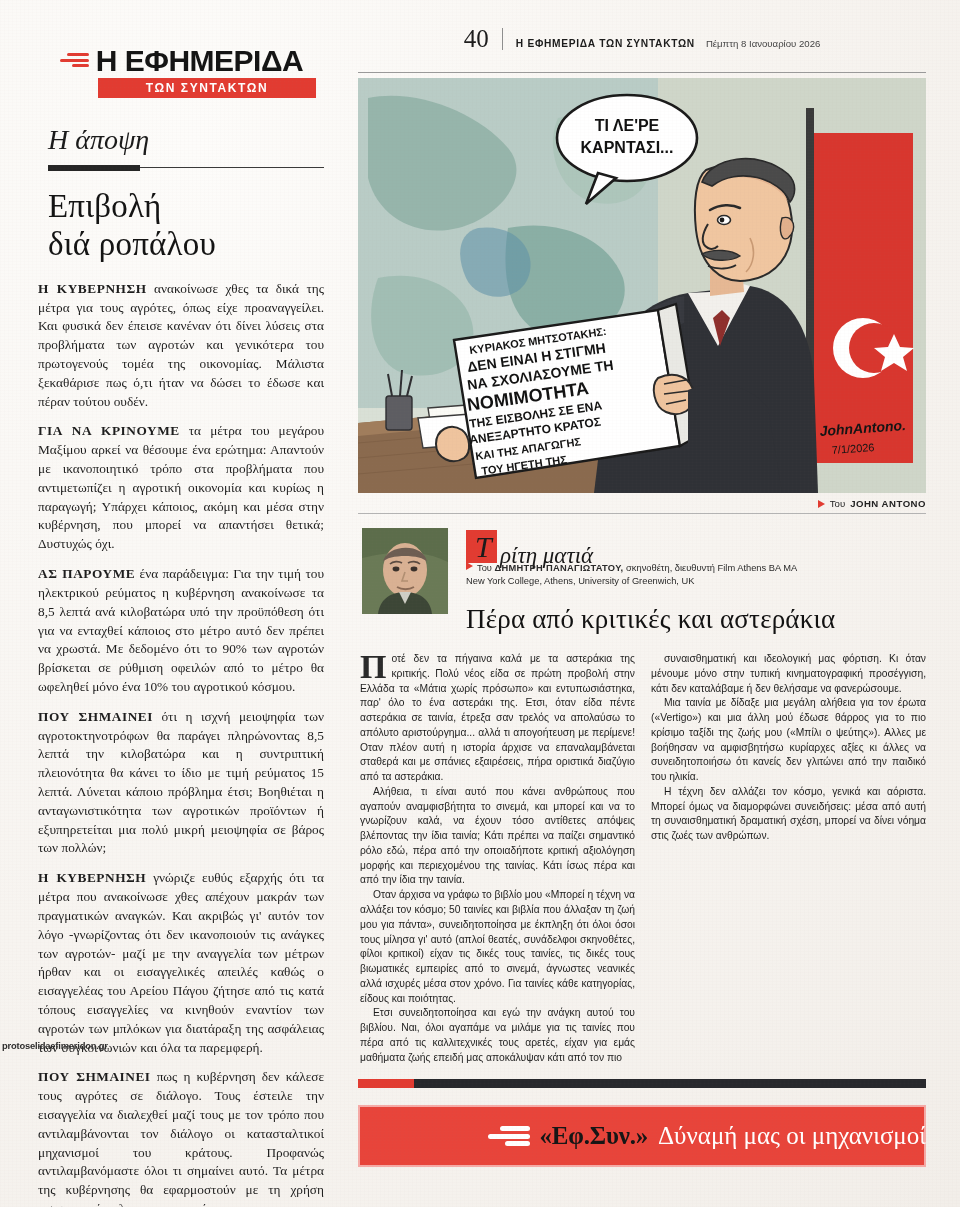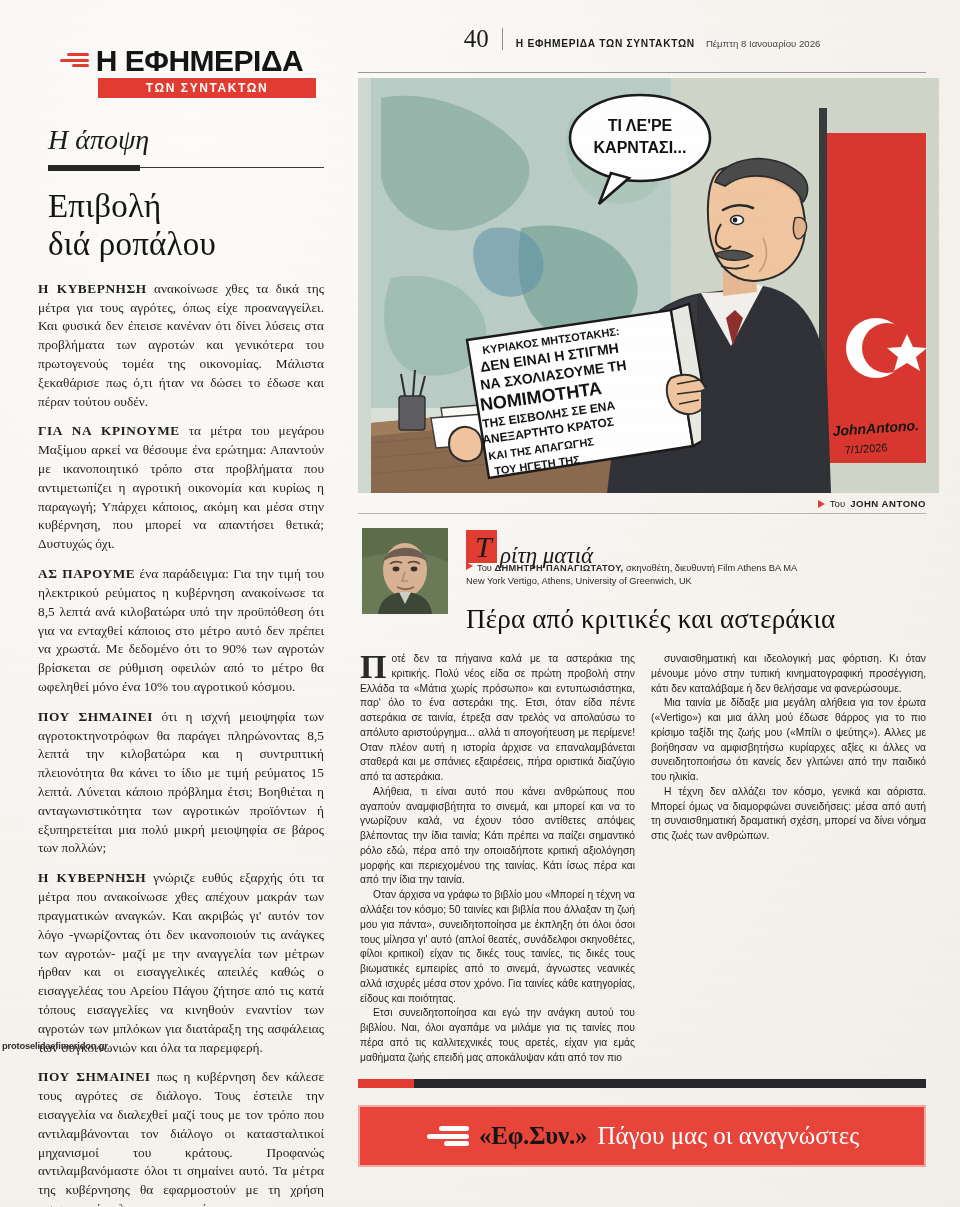--- a/index.html
+++ b/index.html
@@ -177,21 +177,20 @@
 
   
   .cartoon {
     position: absolute;
     left: 358px;
     top: 78px;
     width: 568px;
     height: 415px;
     overflow: hidden;
     background: #cfd9d2;
-    padding-left: 13px;
   }
   .cartoon svg { display: block; }
   .cartoon-credit {
     position: absolute;
     left: 358px;
     top: 498px;
     width: 568px;
     display: flex;
     align-items: center;
     justify-content: flex-end;
@@ -328,21 +327,21 @@
   .band .dark { flex: 1; background: #27282c; }
   .promo {
     position: absolute;
     left: 358px;
     top: 1105px;
     width: 568px;
     height: 62px;
     background: #e8443a;
     display: flex;
     align-items: center;
-    justify-content: center;
+    justify-content: flex-end;
     gap: 10px;
     box-shadow: inset 0 0 0 2px rgba(255,255,255,.55);
   }
   .promo-swoosh {
     width: 44px; height: 26px; position: relative; flex: none;
   }
   .promo-swoosh i {
     position: absolute;
     right: 0;
     height: 5px;
@@ -565,21 +564,21 @@
   <div class="section-flag">
     <span class="flag-box">
       <span>Τ</span>
     </span>
     <span class="flag-text">ρίτη ματιά</span>
   </div>
 
   <div class="byline">
     <span class="tri"></span><span>Του</span>
     <b>ΔΗΜΗΤΡΗ ΠΑΝΑΓΙΩΤΑΤΟΥ,</b><span> σκηνοθέτη, διευθυντή Film Athens BA MA</span><br>
-    <span>New York Vertigo, Athens, University of Greenwich, UK</span>
+    <span>New York College, Athens, University of Greenwich, UK</span>
   </div>
 
   <div class="art-headline">Πέρα από κριτικές και αστεράκια</div>
 
   <div class="art-body">
     <div class="col" id="art-col-1">
         <p class="noindent"><span class="dropcap">Π</span>οτέ δεν τα πήγαινα καλά με τα αστεράκια της κριτικής. Πολύ νέος είδα σε πρώτη προβολή στην Ελλάδα τα «Μάτια χωρίς πρόσωπο» και εντυπωσιάστηκα, παρ' όλο το ένα αστεράκι της. Ετσι, όταν είδα πέντε αστεράκια σε ταινία, έτρεξα σαν τρελός να απολαύσω το απόλυτο αριστούργημα... αλλά τι απογοήτευση με περίμενε! Οταν πλέον αυτή η ιστορία άρχισε να επαναλαμβάνεται σταθερά και με σπάνιες εξαιρέσεις, πήρα οριστικά διαζύγιο από τα αστεράκια.</p>
         <p>Αλήθεια, τι είναι αυτό που κάνει ανθρώπους που αγαπούν αναμφισβήτητα το σινεμά, και μπορεί και να το γνωρίζουν καλά, να έχουν τόσο αντίθετες απόψεις βλέποντας την ίδια ταινία; Κάτι πρέπει να παίζει σημαντικό ρόλο εδώ, πέρα από την οποιαδήποτε κριτική αξιολόγηση μορφής και περιεχομένου της ταινίας. Κάτι ίσως πέρα και από την ίδια την ταινία.</p>
         <p>Οταν άρχισα να γράφω το βιβλίο μου «Μπορεί η τέχνη να αλλάξει τον κόσμο; 50 ταινίες και βιβλία που άλλαξαν τη ζωή μου για πάντα», συνειδητοποίησα με έκπληξη ότι όλοι όσοι τους μίλησα γι' αυτό (απλοί θεατές, συνάδελφοι σκηνοθέτες, φίλοι κριτικοί) είχαν τις δικές τους ταινίες, τις δικές τους βιωματικές εμπειρίες από το σινεμά, άγνωστες νεανικές αλλά ισχυρές μέσα στον χρόνο. Για ταινίες κάθε κατηγορίας, είδους και ποιότητας.</p>
         <p>Ετσι συνειδητοποίησα και εγώ την ανάγκη αυτού του βιβλίου. Ναι, όλοι αγαπάμε να μιλάμε για τις ταινίες που πέρα από τις καλλιτεχνικές τους αρετές, είχαν για εμάς μαθήματα ζωής επειδή μας αποκάλυψαν κάτι από τον πιο</p>
@@ -596,19 +595,19 @@
     <span class="dark"></span>
   </div>
 
   <div class="promo">
     <span class="promo-swoosh">
       <i></i>
         <i></i>
         <i></i>
     </span>
     <span class="promo-brand">«Εφ.Συν.»</span>
-    <span class="promo-tag">Πάγου μας οι αναγνώστες</span>
+    <span class="promo-tag">Δύναμή μας οι μηχανισμοί</span>
   </div>
 
   <div class="watermark">protoselidaefimeridon.gr</div>
 
   <div class="grain"></div>
 </div>
 
 </body></html>

